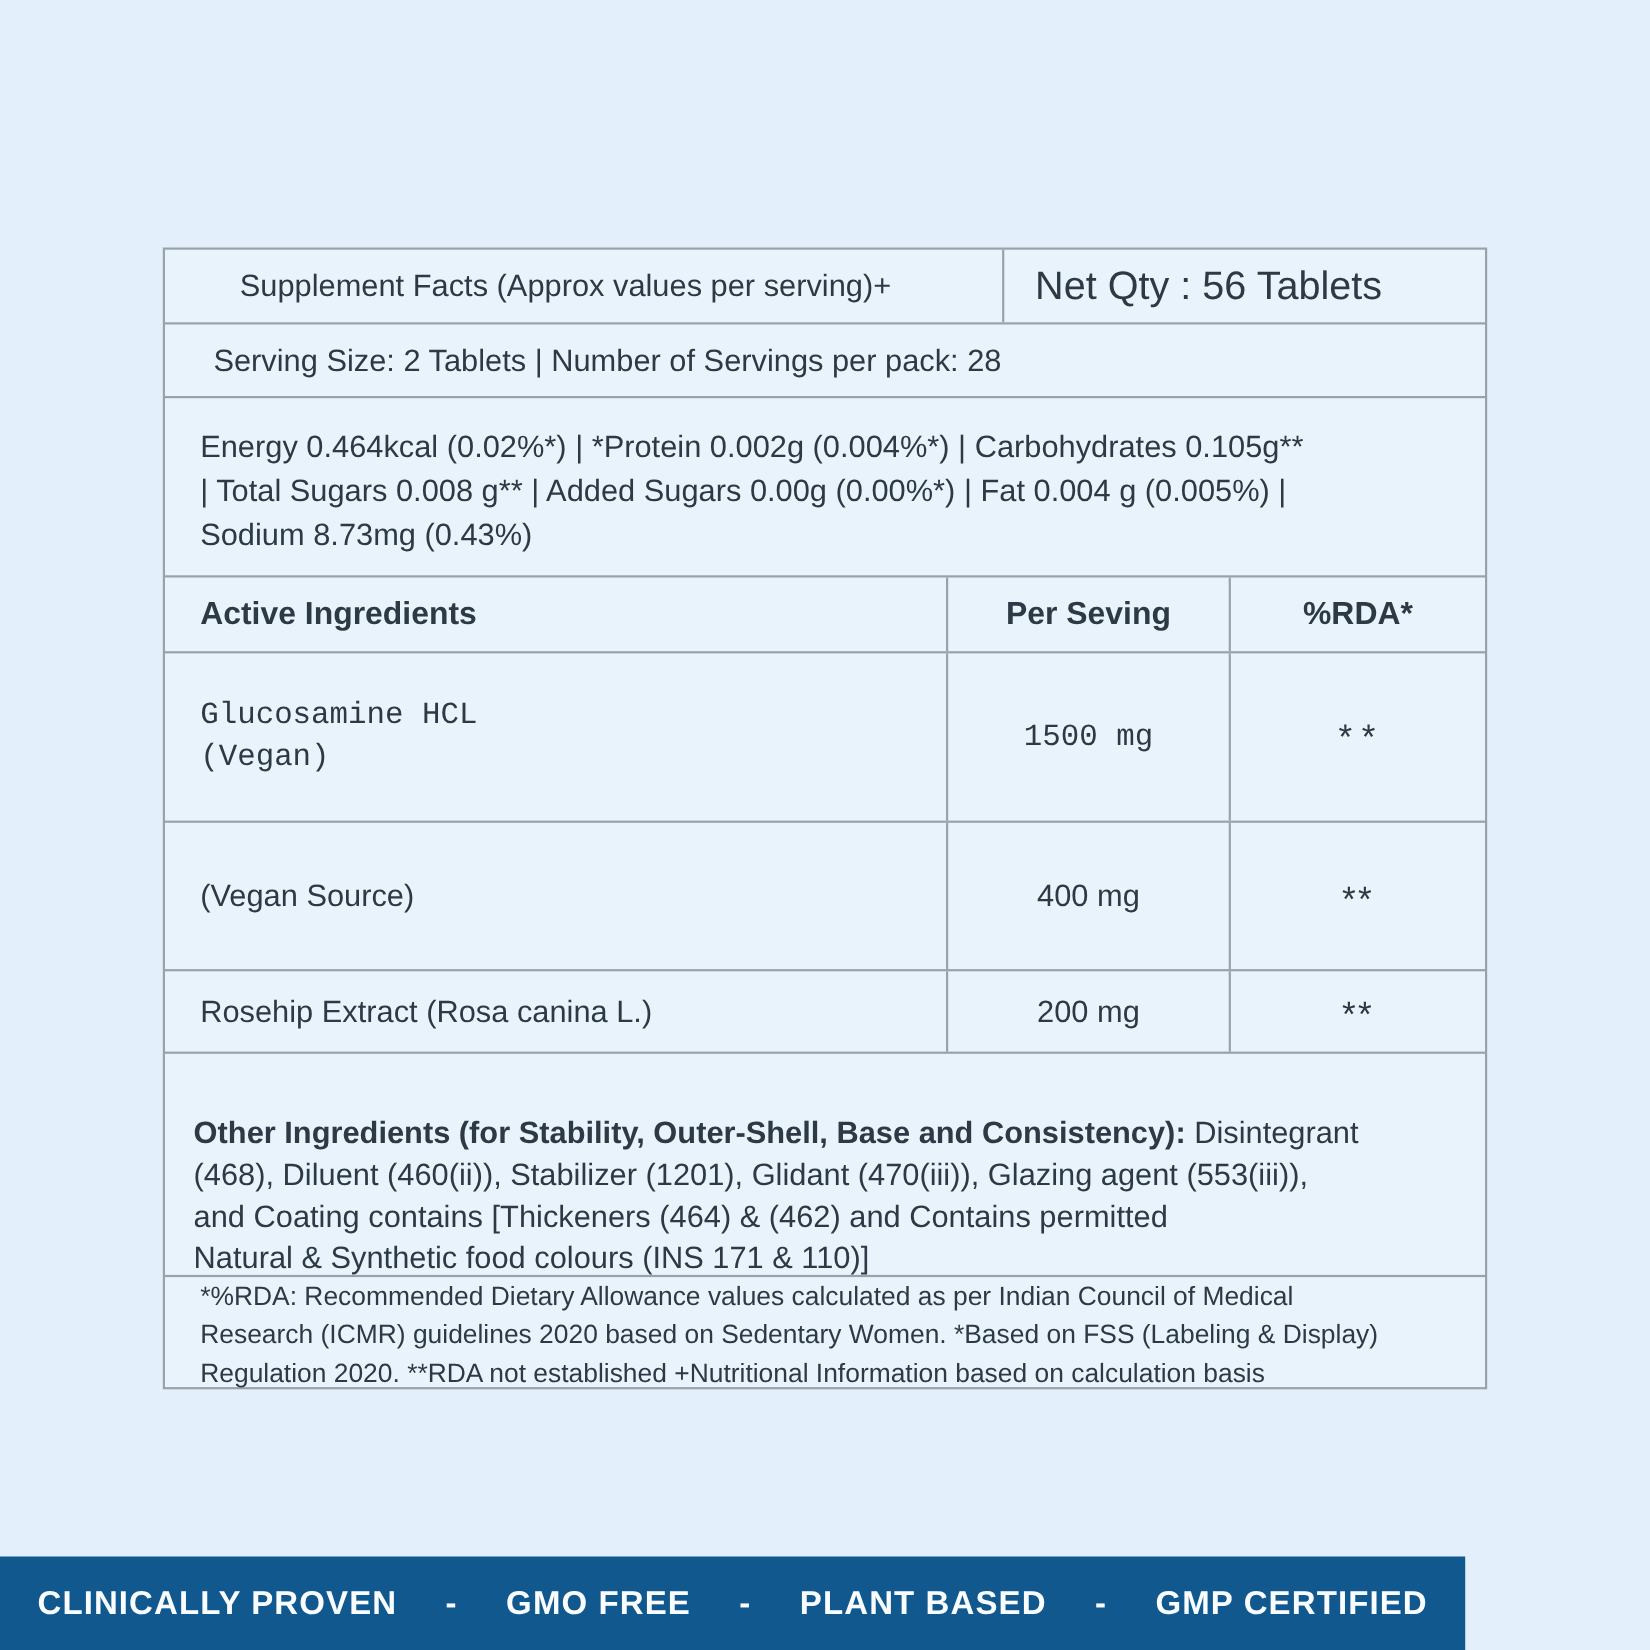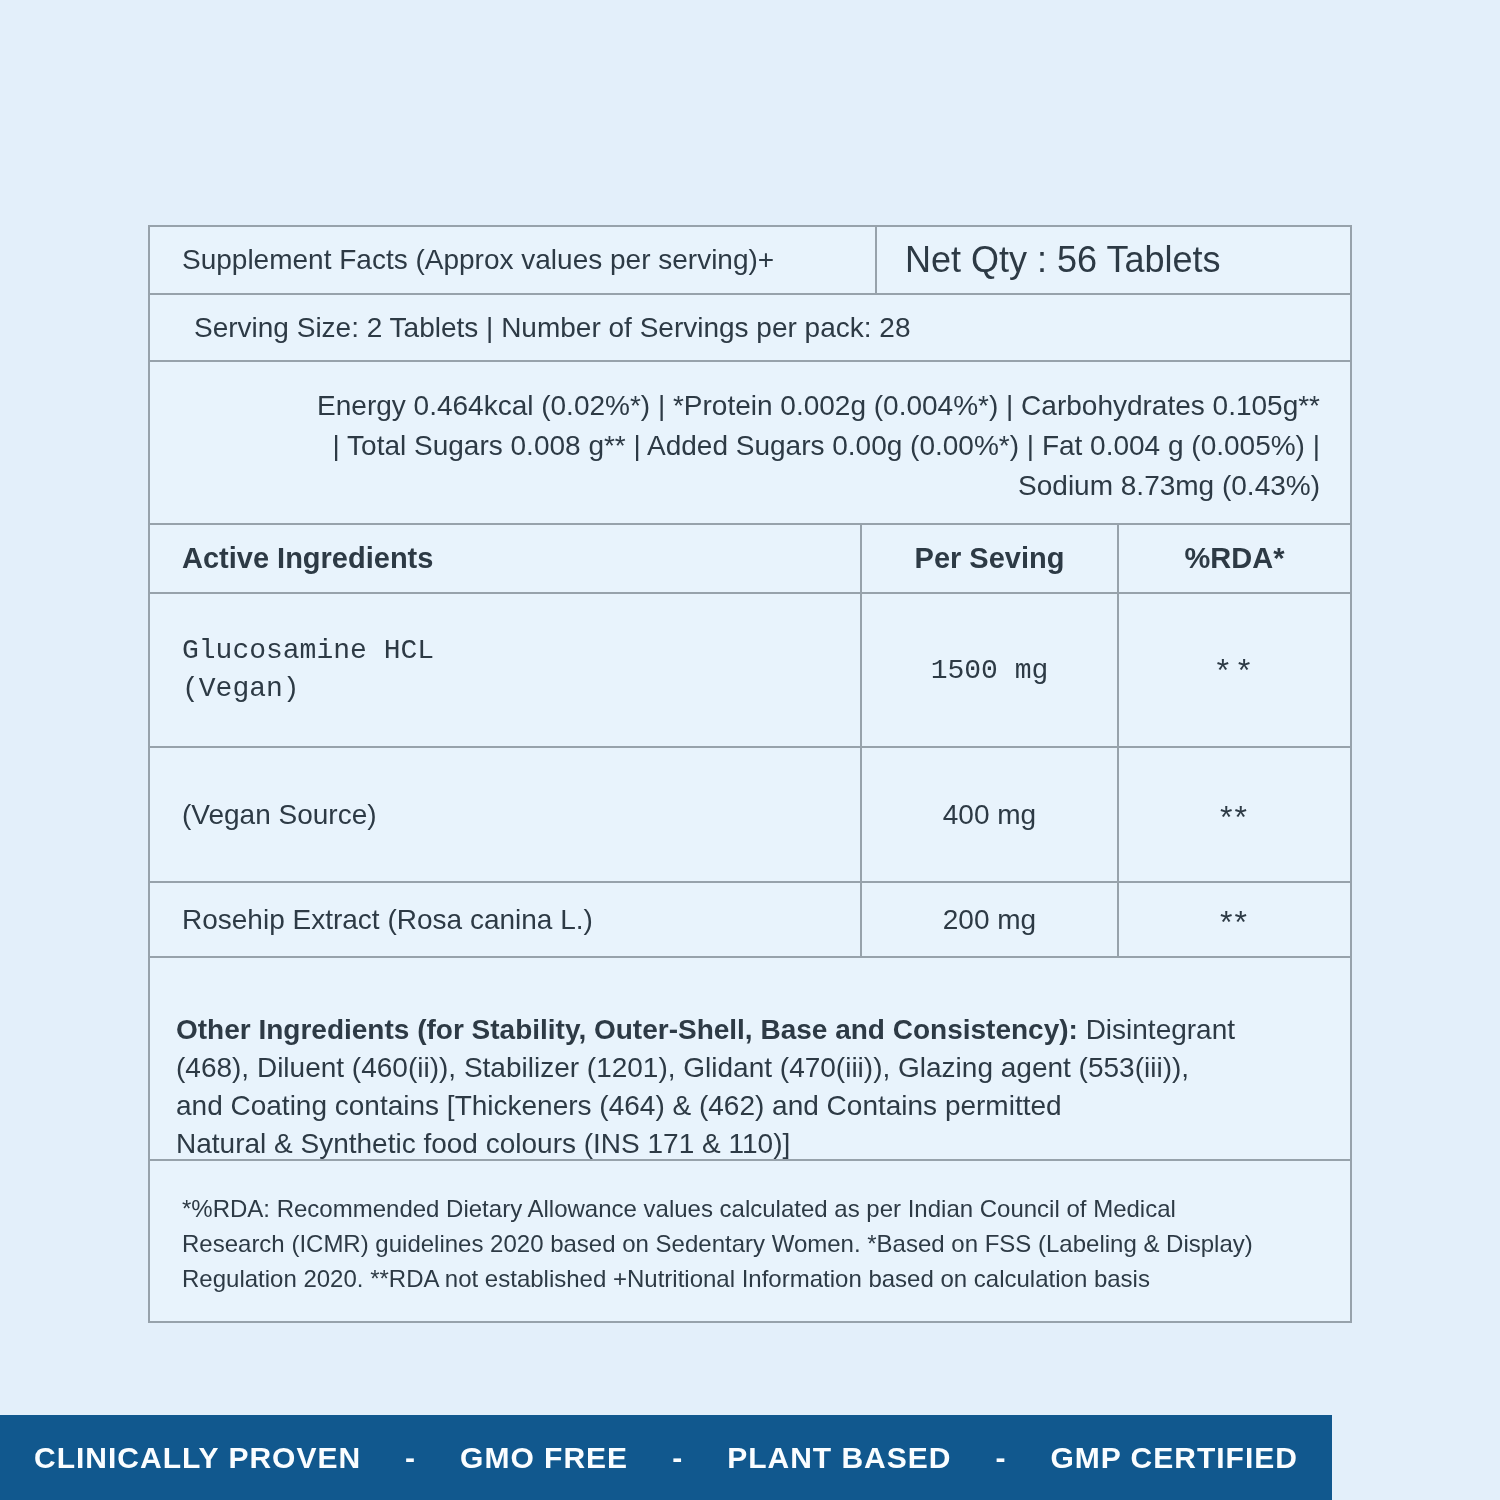--- a/index.html
+++ b/index.html
@@ -22,48 +22,48 @@
     position:absolute;
     left:148px;top:225px;width:1204px;
     background:var(--card_bg);
     border:2px solid var(--border);
   }
   .row{display:flex;align-items:stretch;}
   .row + .row{border-top:2px solid var(--border);}
   .cell{display:flex;flex-direction:column;justify-content:center;}
   .cell + .cell{border-left:2px solid var(--border);}
   
-  .r1{height:66px;}
+  .r1{height:66px;margin-left:36px;}
   .r1 .c-title{width:725px;padding-left:32px;font-size:28px;}
   .r1 .c-qty{flex:1;padding-left:28px;font-size:36px;}
   
   .r2{height:67px;padding-left:12px;}
   .r2 .cell{width:100%;padding-left:32px;font-size:28px;}
   
   .r3{height:163px;}
-  .r3 .cell{width:100%;padding:6px 30px 0 32px;justify-content:center;text-align:right;}
+  .r3 .cell{width:100%;padding:6px 30px 0 32px;justify-content:center;}
   .r3 .line{font-size:28px;line-height:40px;}
   
   .c1{width:710px;padding-left:32px;}
   .c2{width:257px;align-items:center;text-align:center;}
   .c3{flex:1;align-items:center;text-align:center;}
   .r4{height:69px;font-weight:700;font-size:29px;}
   .ing-name{font-size:28px;line-height:38px;}
   .ing-amt{font-size:28px;}
   .ing-rda{font-size:32px;letter-spacing:2px;padding-top:6px;}
   .r5{height:154px;font-family:Liberation Mono, monospace;}
   .r6{height:135px;}
   .r7{height:75px;}
   
   .r8{height:203px;}
   .r8 .cell{width:100%;padding:8px 26px 0 26px;justify-content:center;margin-top:48px;}
   .r8 .line{font-size:28px;line-height:38px;}
   .r8 .bold{font-weight:700;}
   
-  .r9{height:162px;}
+  .r9{height:102px;}
   .r9 .cell{width:100%;padding:4px 34px 0 32px;justify-content:center;}
   .r9 .line{font-size:24px;line-height:35px;}
   
   .footer{
     position:absolute;left:0;bottom:0;width:1332px;height:85px;
     background:var(--footer_bg);
     display:flex;align-items:center;justify-content:center;
     gap:44px;
   }
   .footer span{

